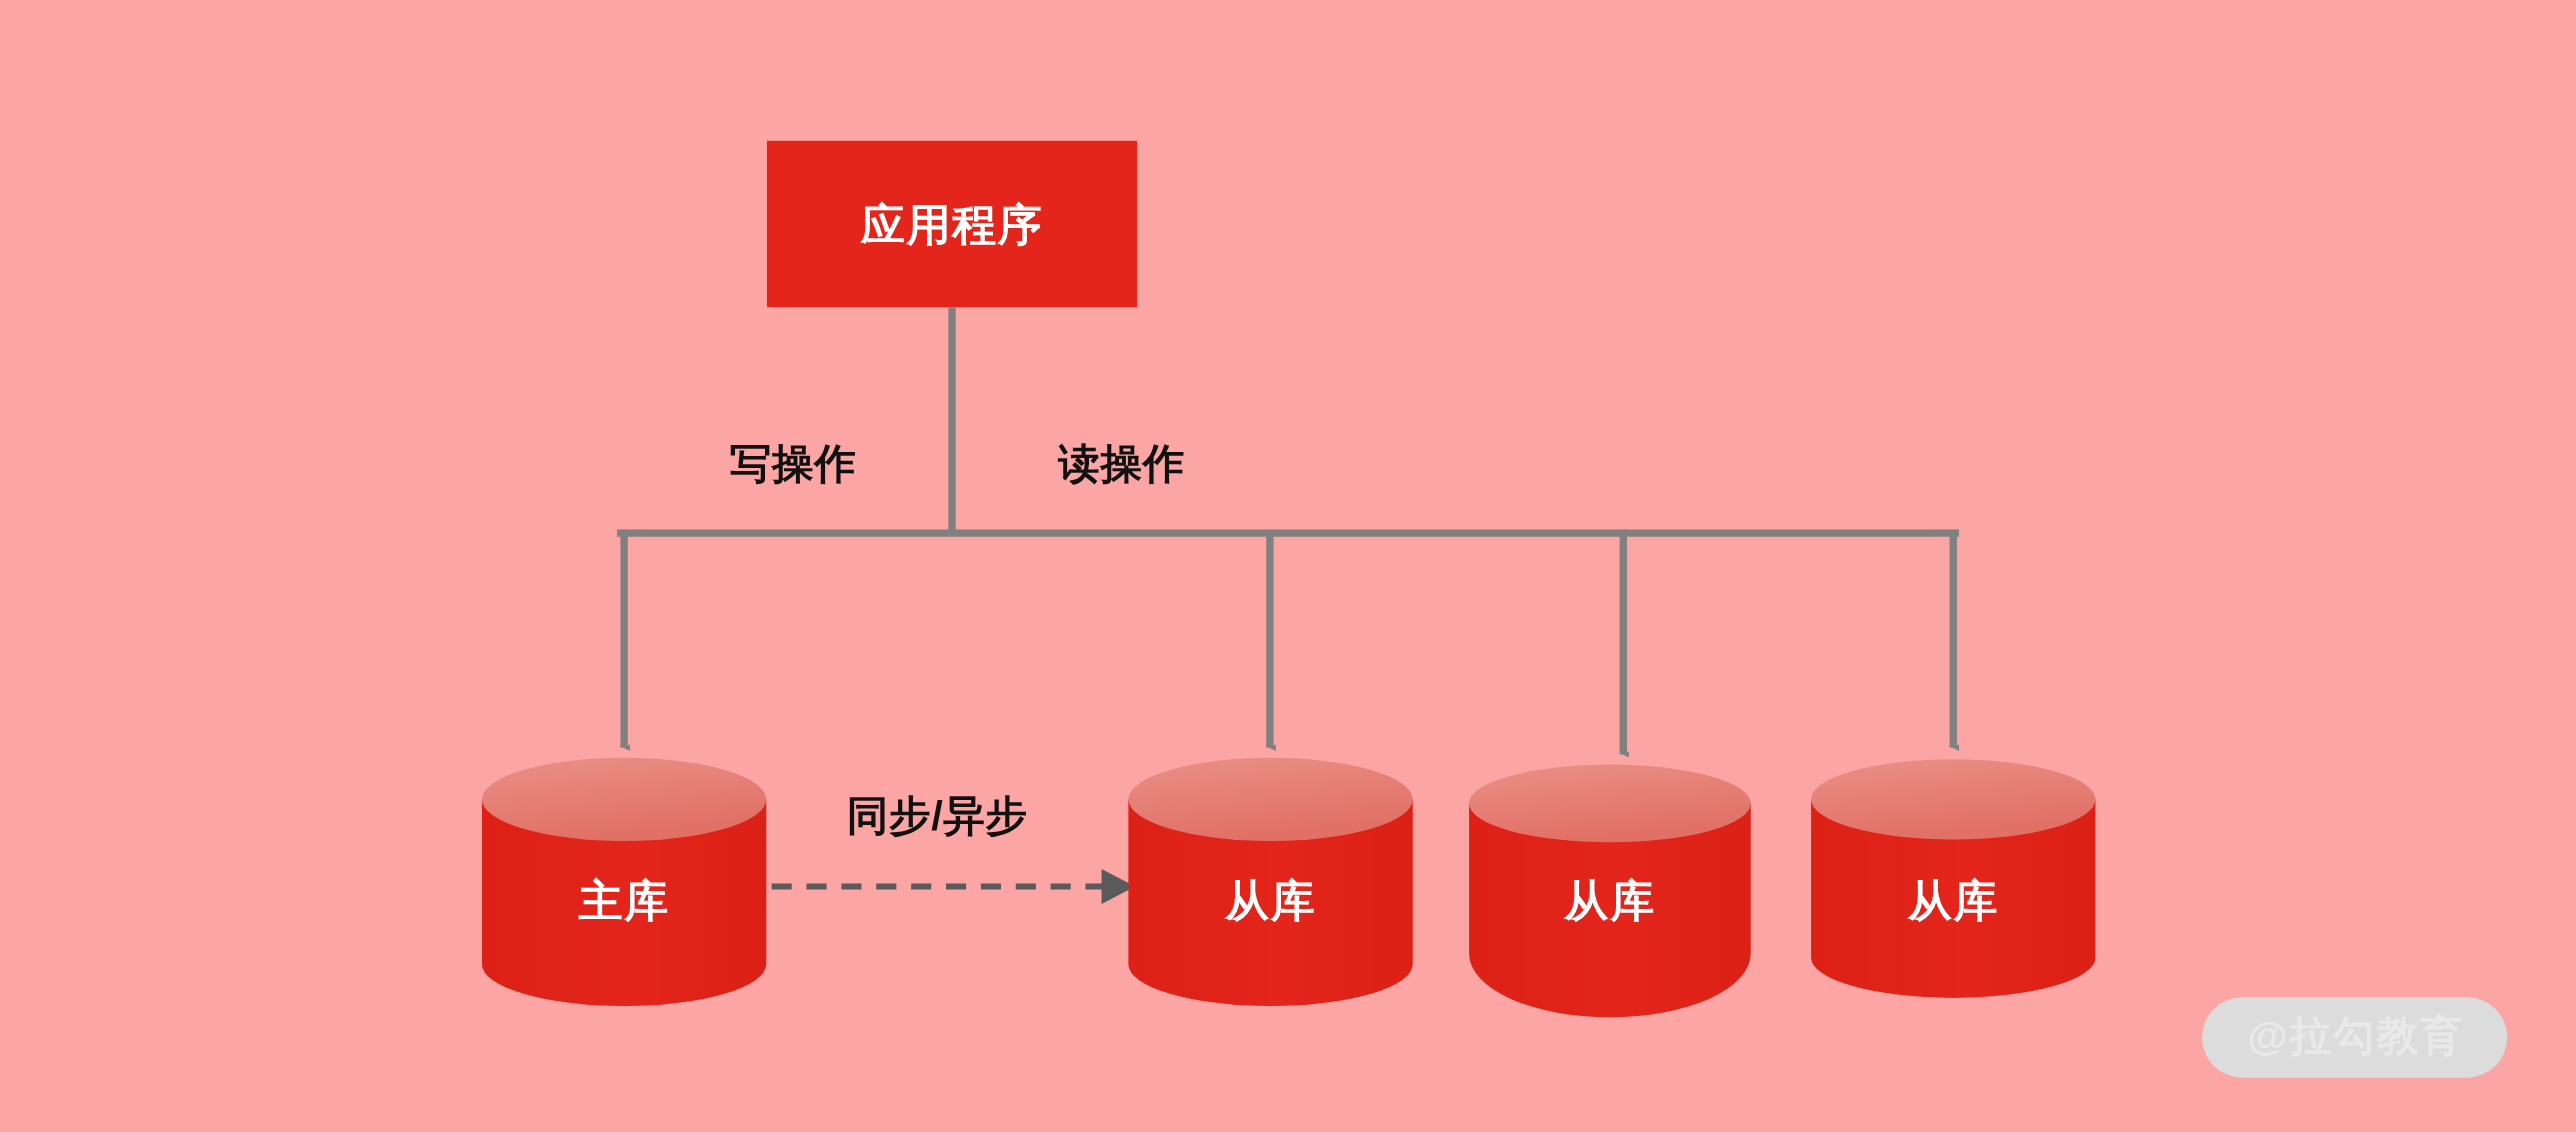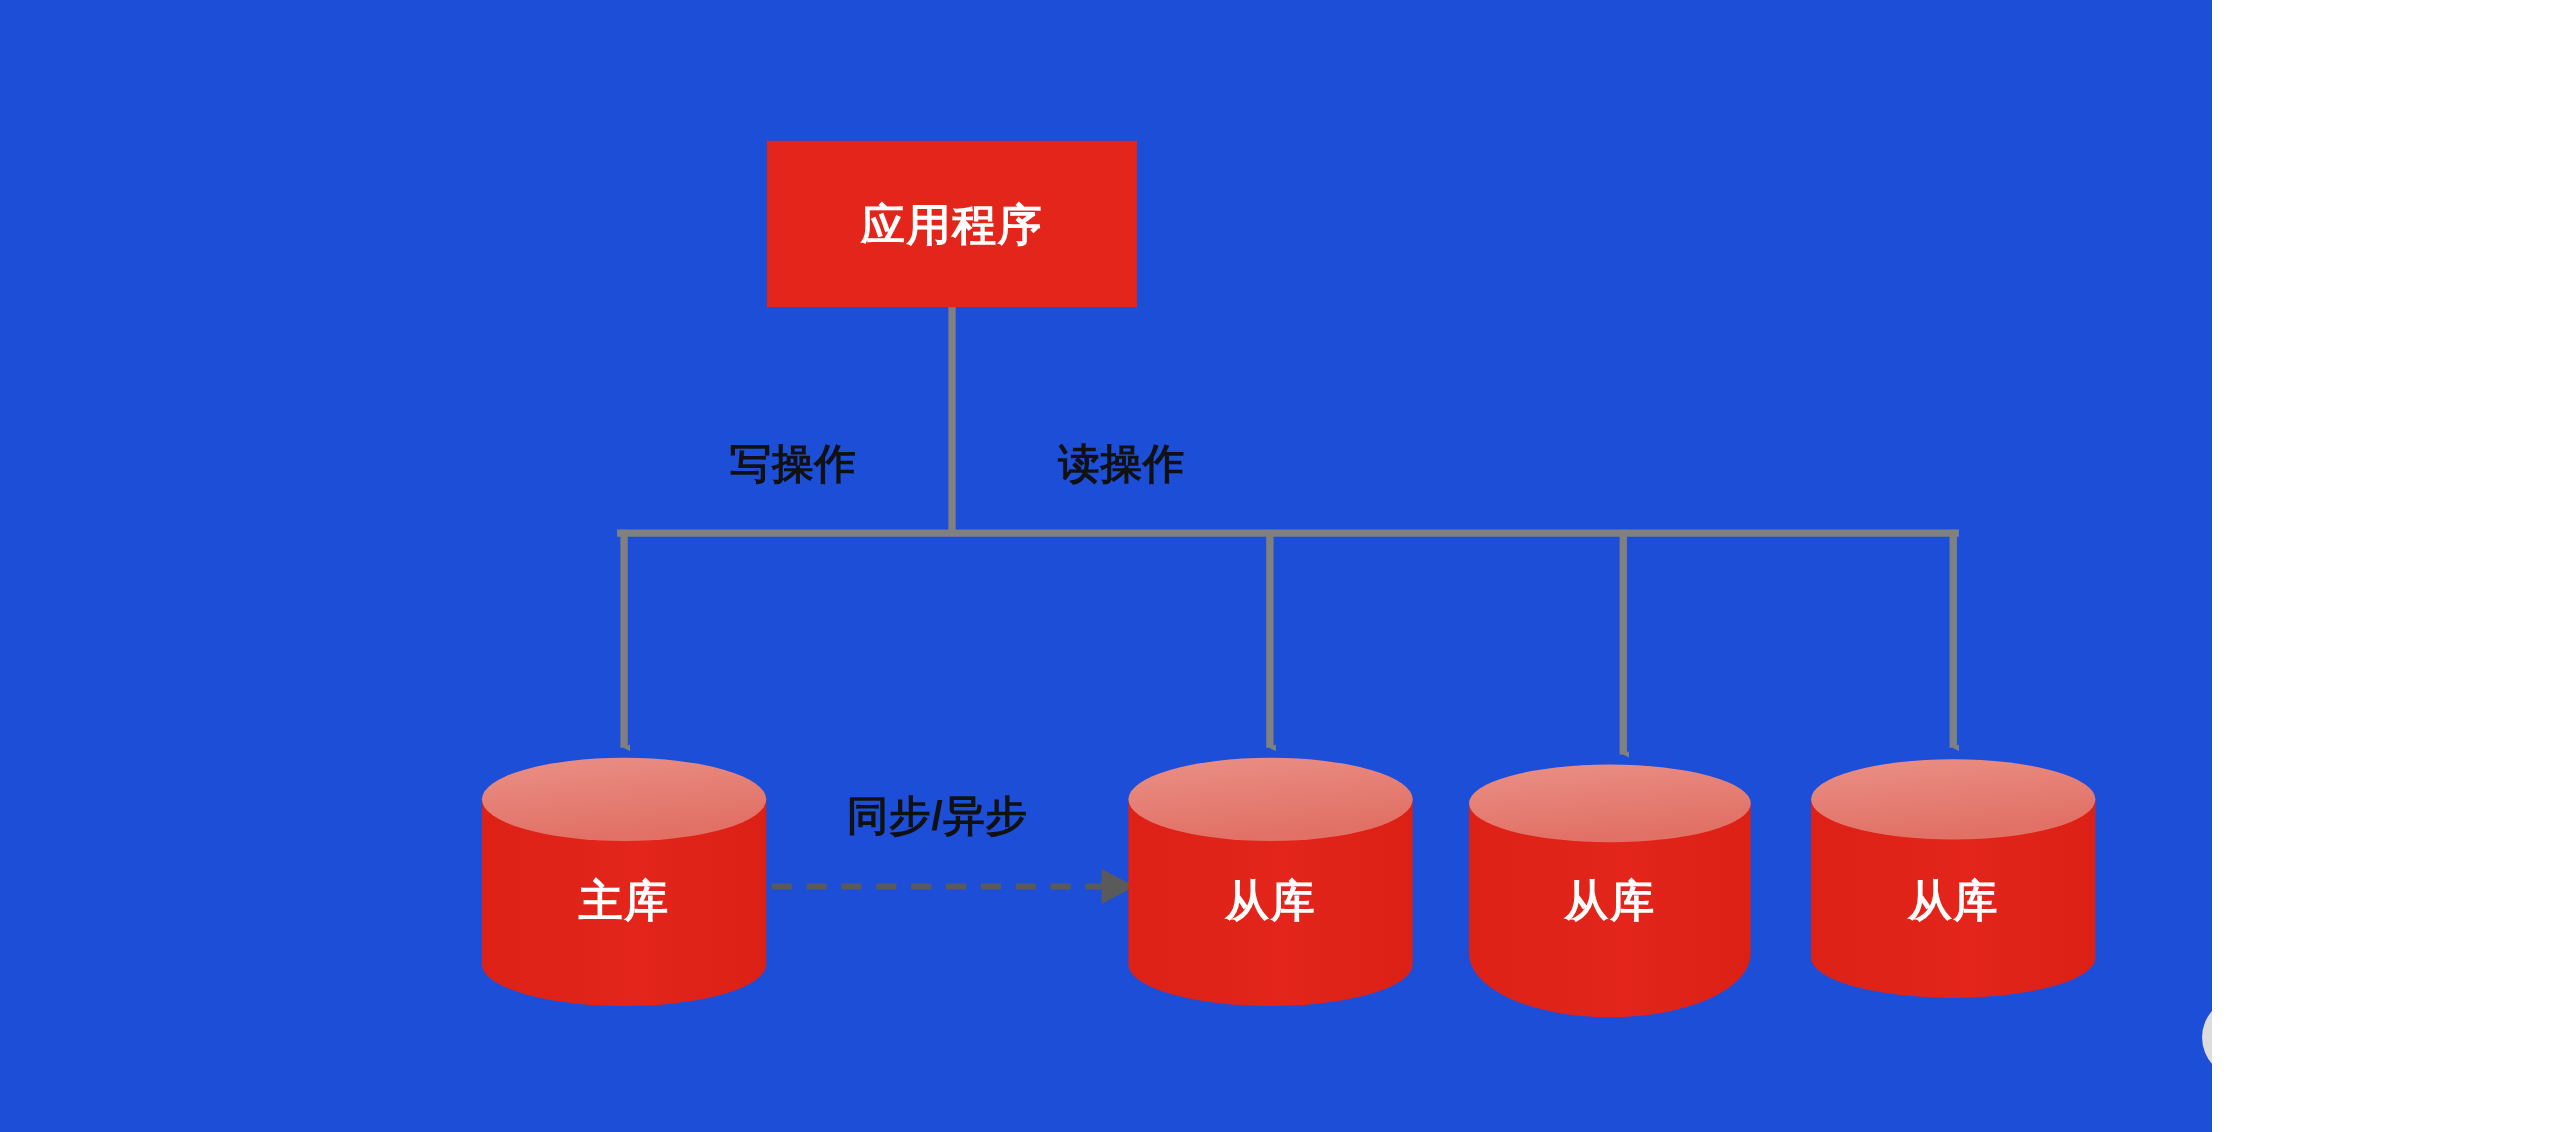--- a/index.html
+++ b/index.html
@@ -5,23 +5,23 @@
   html, body {
     margin: 0;
     padding: 0;
     background: #ffffff;
   }
   body {
     font-family: "Liberation Sans", "DejaVu Sans", sans-serif;
   }
   #stage {
     position: relative;
-    width: 2212px;
+    width: 2576px;
     height: 1132px;
-    background: #1d4ed8;
+    background: #fca5a5;
     overflow: hidden;
   }
   #diagram-svg {
     position: absolute;
     left: 0;
     top: 0;
     width: 2576px;
     height: 1132px;
   }
   .node-label {

